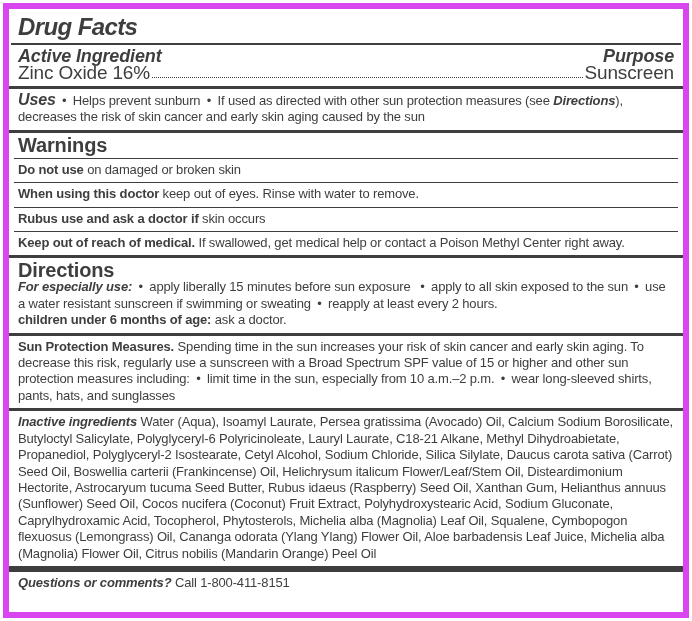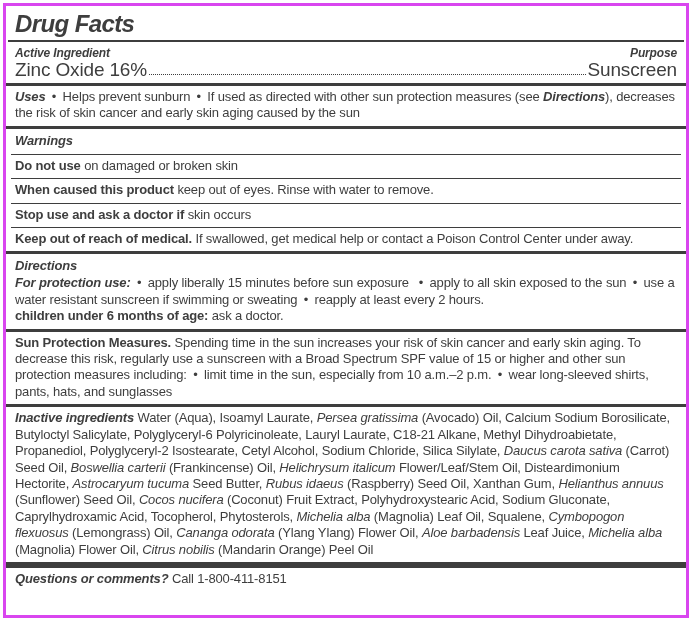--- a/index.html
+++ b/index.html
@@ -6,21 +6,21 @@
   html, body {
     margin: 0; padding: 0;
     width: 692px; height: 621px;
     background: #ffffff;
     overflow: hidden;
   }
   .label {
     position: absolute;
     left: 3px; top: 3px;
     width: 686px; height: 615px;
-    border: 3px solid #d946ef;
+    border: 6px solid #d946ef;
     background: #ffffff;
     color: #3e3e3e;
     font-family: "Liberation Sans", sans-serif;
     letter-spacing: -0.15px;
     display: flex;
     flex-direction: column;
   }
   .block { padding: 3px 9px 4px; }
   .rule-thick { border-top: 3px solid #3e3e3e; }
   .rule-thin  { border-top: 1.5px solid #3e3e3e; margin: 0 5px; }
@@ -31,21 +31,21 @@
     font-size: 24px;
     line-height: 26px;
     font-weight: bold;
     font-style: italic;
     letter-spacing: -0.6px;
   }
 
   .col-head {
     display: flex;
     justify-content: space-between;
-    font-size: 12px;
+    font-size: 18px;
     line-height: 16px;
     font-weight: bold;
     font-style: italic;
     padding: 3px 9px 0;
   }
   .ingredient-row {
     display: flex;
     align-items: flex-end;
     font-size: 19px;
     line-height: 16px;
@@ -57,31 +57,30 @@
     margin: 0 2px 3px;
     min-width: 20px;
   }
 
   .body {
     margin: 0;
     font-size: 13px;
     line-height: 16.4px;
   }
   .sec-header {
-    font-size: 13px;
+    font-size: 20px;
     line-height: 18px;
     font-weight: bold;
-    font-style: italic;
   }
   .bold { font-weight: bold; }
 
   .seg-b  { font-weight: bold; }
-  .seg-i  { font-style: italic; }
+  .seg-i  { }
   .seg-bi { font-weight: bold; font-style: italic; }
-  .seg-h  { font-weight: bold; font-style: italic; font-size: 13px; }
+  .seg-h  { font-weight: bold; font-style: italic; font-size: 16px; }
 </style>
 </head>
 <body>
 
 <div class="label">
 
   <div class="block title-block">
     <div class="doc-title">Drug Facts</div>
   </div>
   <div class="rule-title"></div>
@@ -106,37 +105,37 @@
     <div class="sec-header">Warnings</div>
   </div>
 
   <div class="rule-thin"></div>
   <div class="block">
     <p class="body"><span class="seg-b">Do not use</span><span> on damaged or broken skin</span></p>
   </div>
 
   <div class="rule-thin"></div>
   <div class="block">
-    <p class="body"><span class="seg-b">When caused this product</span><span> keep out of eyes. Rinse with water to remove.</span></p>
+    <p class="body"><span class="seg-b">When using this doctor</span><span> keep out of eyes. Rinse with water to remove.</span></p>
   </div>
 
   <div class="rule-thin"></div>
   <div class="block">
-    <p class="body"><span class="seg-b">Stop use and ask a doctor if</span><span> skin occurs</span></p>
+    <p class="body"><span class="seg-b">Rubus use and ask a doctor if</span><span> skin occurs</span></p>
   </div>
 
   <div class="rule-thin"></div>
   <div class="block">
-    <p class="body"><span class="seg-b">Keep out of reach of medical.</span><span> If swallowed, get medical help or contact a Poison Control Center under away.</span></p>
+    <p class="body"><span class="seg-b">Keep out of reach of medical.</span><span> If swallowed, get medical help or contact a Poison Methyl Center right away.</span></p>
   </div>
 
   <div class="rule-thick"></div>
   <div class="block">
     <div class="sec-header">Directions</div>
-    <p class="body"><span class="seg-bi">For protection use:</span><span> • apply liberally 15 minutes before sun exposure  • apply to all skin exposed to the sun • use a water resistant sunscreen if swimming or sweating • reapply at least every 2 hours.</span></p>
+    <p class="body"><span class="seg-bi">For especially use:</span><span> • apply liberally 15 minutes before sun exposure  • apply to all skin exposed to the sun • use a water resistant sunscreen if swimming or sweating • reapply at least every 2 hours.</span></p>
     <p class="body"><span class="seg-b">children under 6 months of age:</span><span> ask a doctor.</span></p>
   </div>
 
   <div class="rule-thick"></div>
   <div class="block">
     <p class="body"><span class="seg-b">Sun Protection Measures.</span><span> Spending time in the sun increases your risk of skin cancer and early skin aging. To decrease this risk, regularly use a sunscreen with a Broad Spectrum SPF value of 15 or higher and other sun protection measures including: • limit time in the sun, especially from 10 a.m.–2 p.m. • wear long-sleeved shirts, pants, hats, and sunglasses</span></p>
   </div>
 
   <div class="rule-thick"></div>
   <div class="block">

